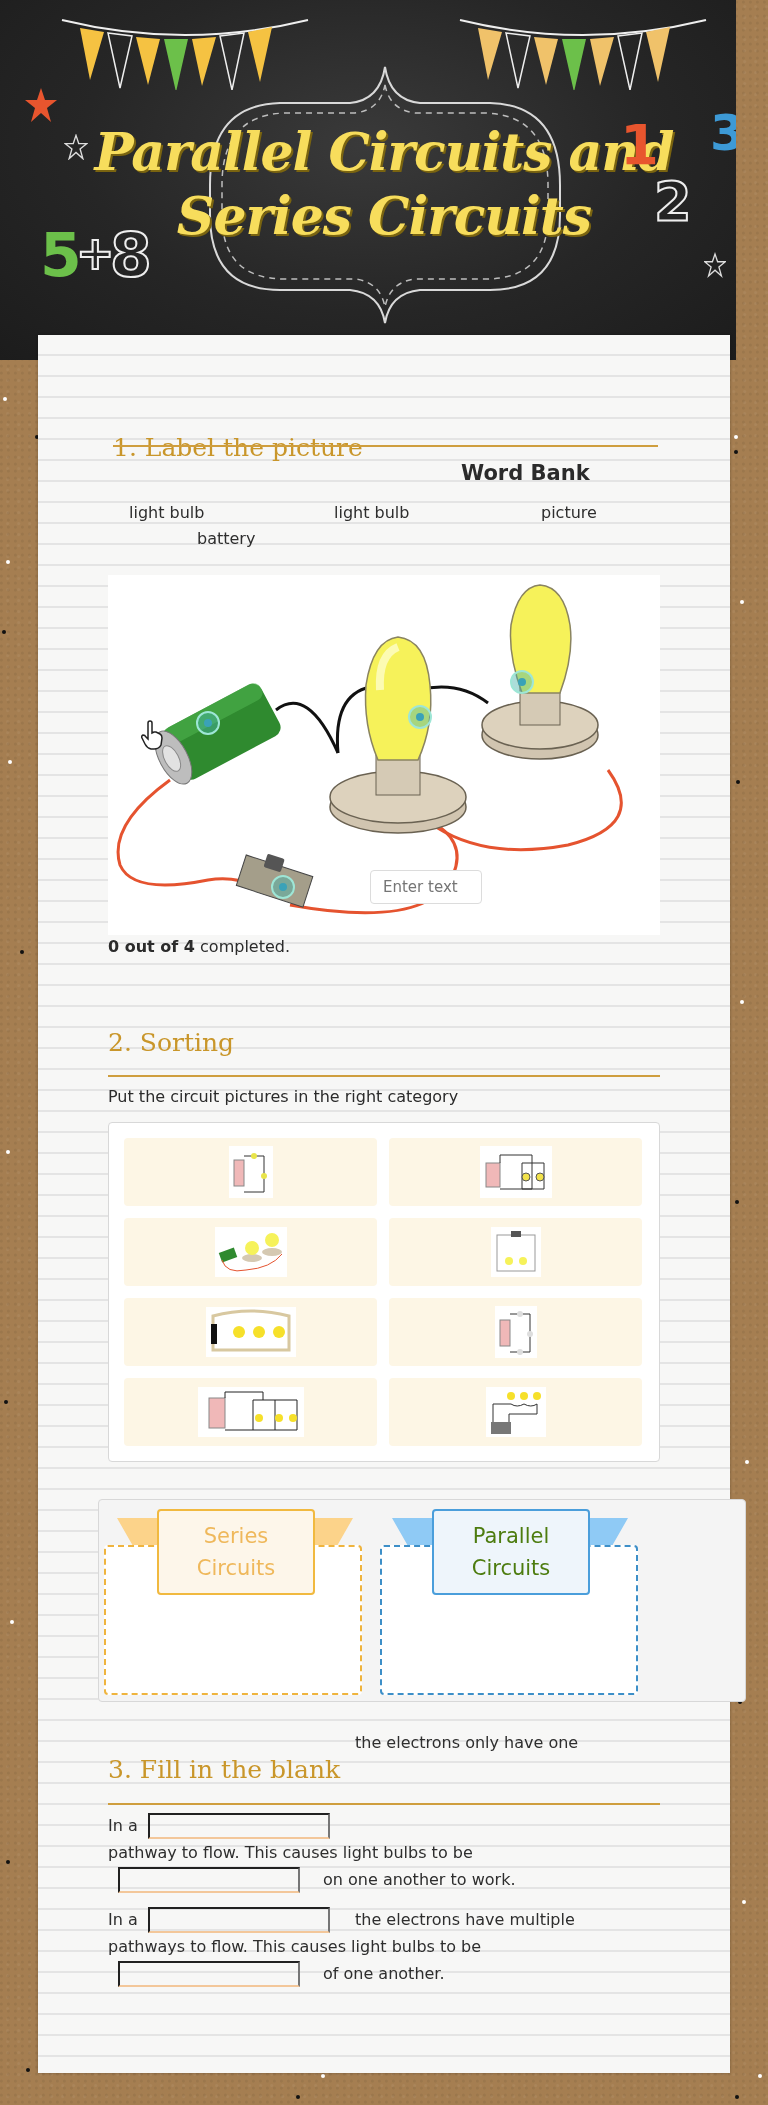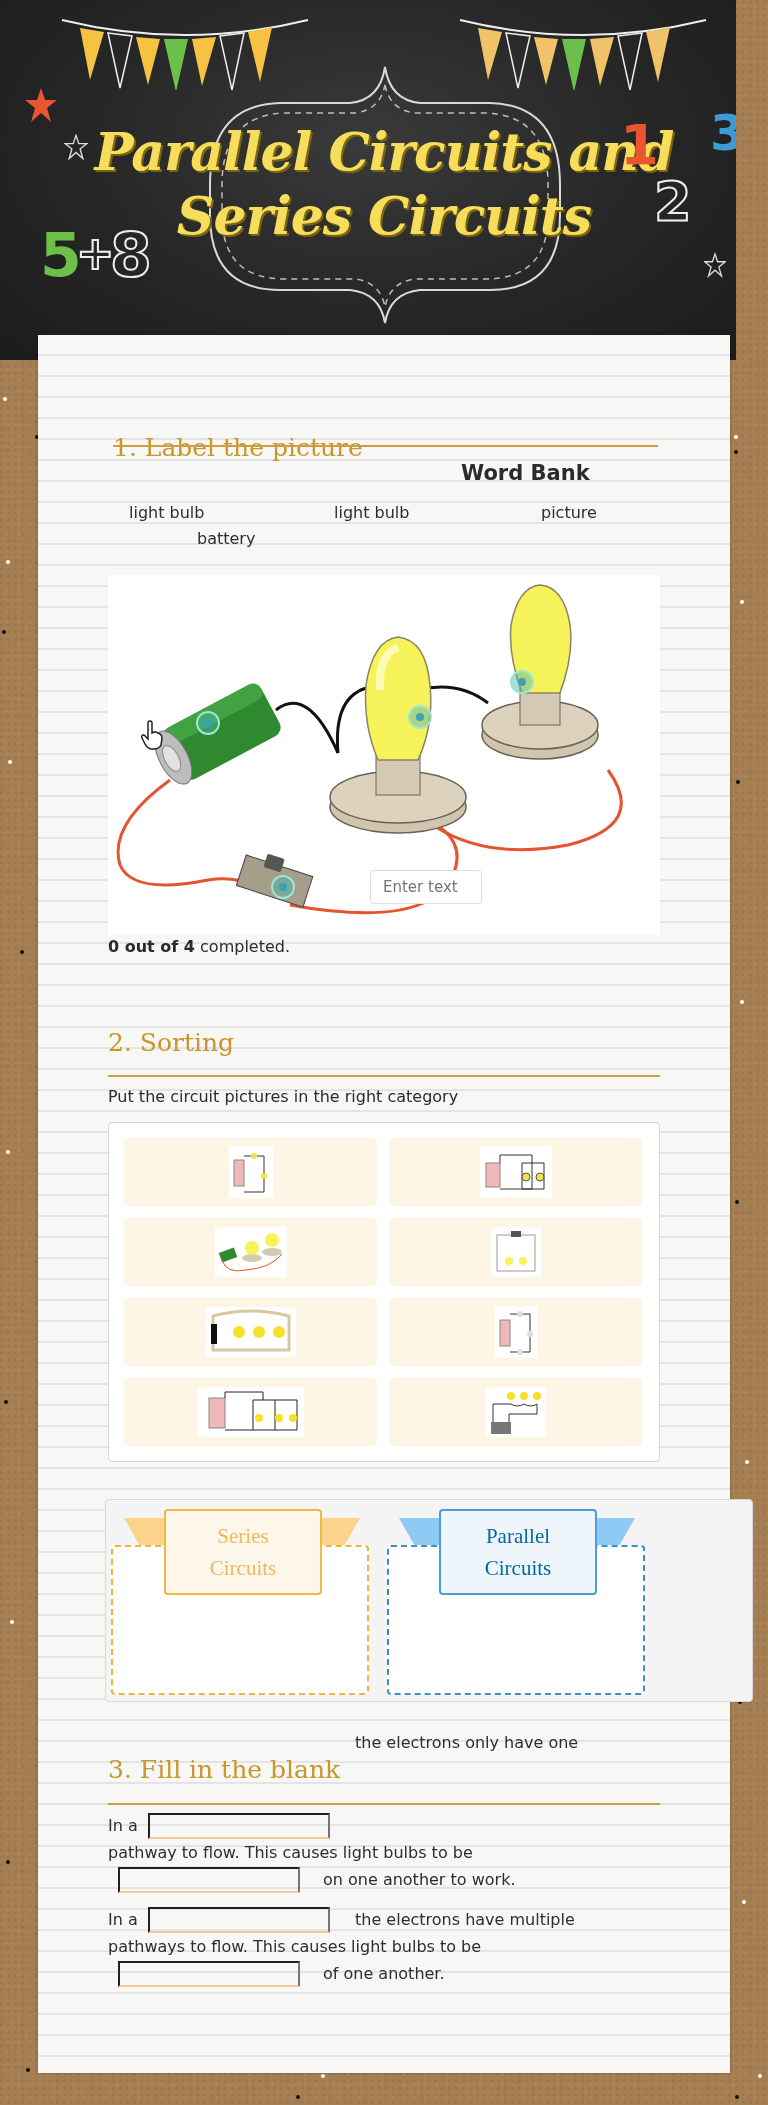--- a/index.html
+++ b/index.html
@@ -65,37 +65,37 @@
     .sort-card {
       position: absolute; left: 70px; top: 787px; width: 552px; height: 340px;
       background: #fff; border: 1px solid #d8d8d8; border-radius: 4px;
     }
     .sort-item {
       position: absolute; width: 253px; height: 68px; background: #fdf6e5; border-radius: 4px;
       display: flex; align-items: center; justify-content: center;
     }
     .thumb { background: #fff; display: flex; align-items: center; justify-content: center; }
     .buckets-card {
-      position: absolute; left: 67px; top: 1164px; width: 648px; height: 203px;
-      background: #f4f4f4; border: 1px solid #d8d8d8; border-radius: 4px; font-family: Liberation Serif, serif;
+      position: absolute; left: 60px; top: 1164px; width: 648px; height: 203px;
+      background: #f4f4f4; border: 1px solid #d8d8d8; border-radius: 4px;
     }
     .bucket {
       position: absolute; top: 45px; width: 258px; height: 150px; border-radius: 4px;
       background: #fff;
     }
     .bucket.series { left: 5px; border: 2px dashed #efb43e; }
     .bucket.parallel { left: 281px; border: 2px dashed #3d8fc8; }
     .ribbon-tail { position: absolute; top: 18px; width: 44px; height: 56px; }
     .bucket-label {
       position: absolute; top: 9px; width: 158px; height: 86px; border-radius: 4px;
       display: flex; flex-direction: column; align-items: center; justify-content: center;
       font-size: 21px; line-height: 32px;
     }
     .bucket-label.series { left: 58px; background: #fdf6ea; border: 2px solid #f1b93f; color: #efb85b; }
-    .bucket-label.parallel { left: 333px; background: #eef5fb; border: 2px solid #4a9edb; color: #0369a1; }
+    .bucket-label.parallel { left: 333px; background: #eef5fb; border: 2px solid #4a9edb; color: #4d7c0f; }
     .fill-text { position: absolute; left: 70px; font-size: 16px; color: #2e2e2e; line-height: 27px; }
     .blank {
       position: absolute; height: 26px; border-bottom: 2px solid #f3c79a; background: transparent;
     }
   </style>
 </head>
 <body>
 
 <div class="chalkboard">
 

